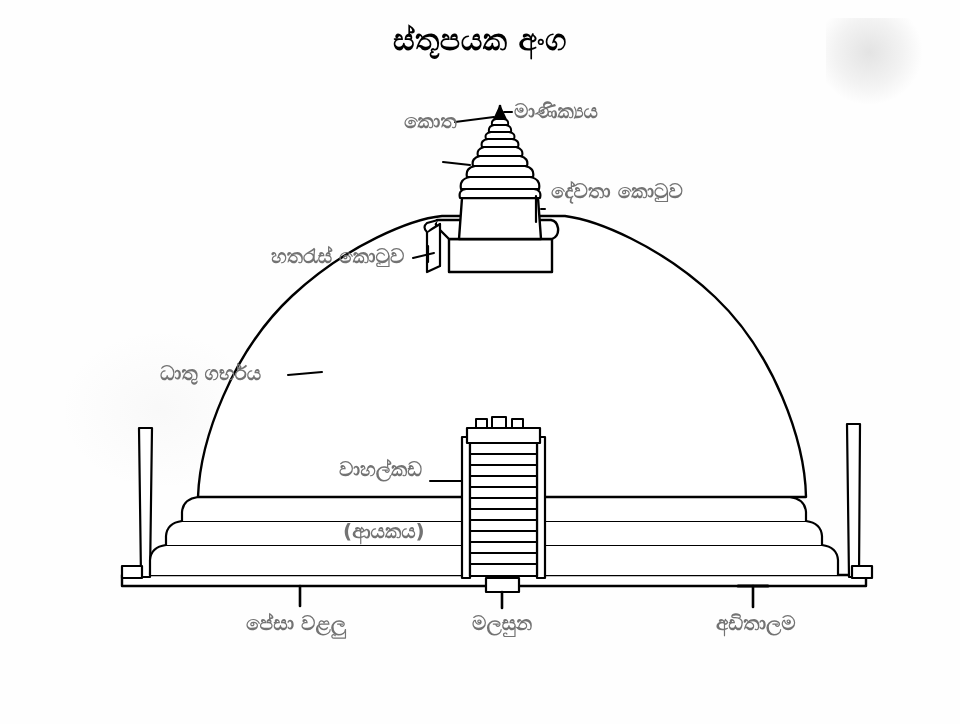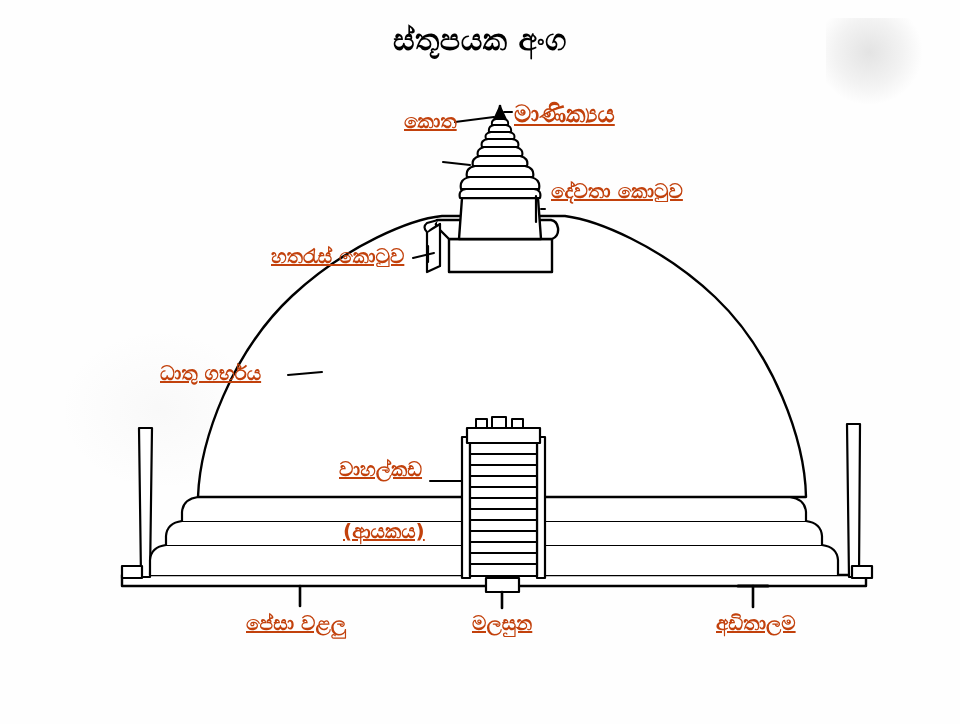--- a/index.html
+++ b/index.html
@@ -23,26 +23,25 @@
   }
   #diagram-svg {
     position: absolute;
     top: 0;
     left: 0;
     width: 960px;
     height: 724px;
   }
   .lbl {
     position: absolute;
-    color: #c2410c;
+    color: #737373;
     font-family: "DejaVu Sans", "Liberation Sans", sans-serif;
     white-space: nowrap;
     line-height: 1.18;
     font-weight: 600;
-    text-decoration: underline;
   }
   #page-title {
     position: absolute;
     left: 0;
     top: 22px;
     width: 960px;
     text-align: center;
     font-size: 30px;
     font-weight: 700;
     color: #000;
@@ -205,21 +204,21 @@
 
         <line x1="502" y1="592" x2="502" y2="608" stroke-width="2.6"></line>
 
         <line x1="738" y1="586" x2="768" y2="586" stroke-width="3"></line>
         <line x1="753" y1="586" x2="753" y2="607" stroke-width="2.6"></line>
       </g>
 
     </g>
   </svg>
 
-  <div class="lbl" style="left:514px; top:100px; font-size:24px;">මාණික්‍යය</div>
+  <div class="lbl" style="left:514px; top:100px; font-size:20px;">මාණික්‍යය</div>
 
   <div class="lbl" style="left:404px; top:110px; font-size:20px;">කොත</div>
 
 
   <div class="lbl" style="left:551px; top:180px; font-size:20px;">දේවතා කොටුව</div>
 
   <div class="lbl" style="left:271px; top:245px; font-size:20px;">හතරැස් කොටුව</div>
 
   <div class="lbl" style="left:160px; top:362px; font-size:20px;">ධාතු ගර්භය</div>
 

